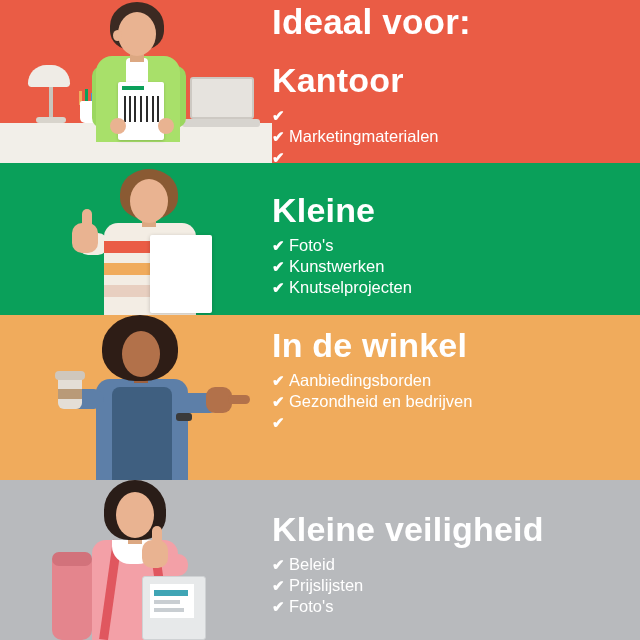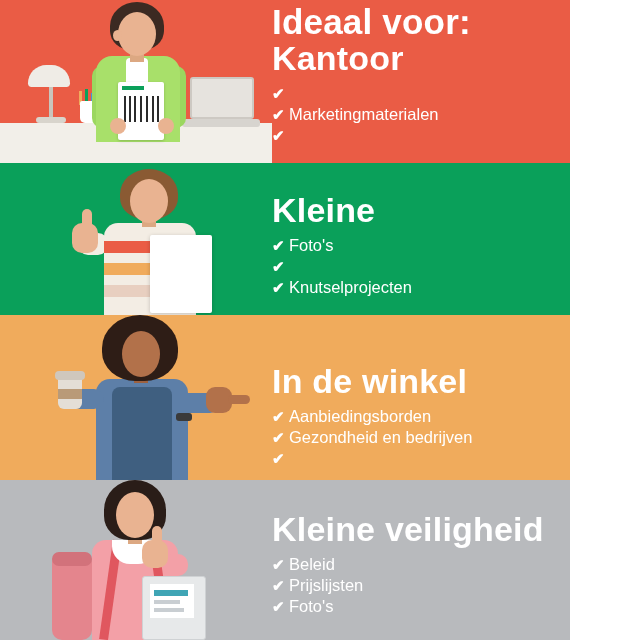--- a/index.html
+++ b/index.html
@@ -8,21 +8,21 @@
   }
   body {
     width: 640px;
     height: 640px;
     overflow: hidden;
     font-family: "Liberation Sans", sans-serif;
     background: #ffffff;
   }
   .poster {
     position: relative;
-    width: 570px;
+    width: 640px;
     height: 640px;
   }
   .band {
     position: relative;
     width: 100%;
     box-sizing: border-box;
     overflow: hidden;
   }
   .band-office   { height: 163px; background: #ea5c45; }
   .band-home     { height: 152px; background: #0aa05a; }
@@ -80,21 +80,21 @@
     font-weight: bold;
     color: #ffffff;
     flex: 0 0 17px;
   }
 
   
   .office-text { padding-top: 4px; }
   .office-list { margin-top: 6px; }
   .home-text   { padding-top: 30px; }
   .home-list   { margin-top: 20px; }
-  .store-text  { padding-top: 49px; }
+  .store-text  { padding-top: 13px; }
   .store-list  { margin-top: 22px; }
   .biz-text    { padding-top: 32px; }
   .biz-list    { margin-top: 22px; }
 
   
   .art {
     position: absolute;
     left: 0;
     top: 0;
     width: 272px;
@@ -223,21 +223,21 @@
           <div class="of-bar" style="left:140px"></div>
         <div class="of-bar" style="left:146px"></div>
           <div class="of-bar" style="left:152px"></div>
         <div class="of-bar" style="left:157px"></div>
         <div class="shape of-handL hand"></div>
         <div class="shape of-handR hand"></div>
       </div>
 
       <div class="text-col office-text">
         <div class="heading">Ideaal voor:</div>
-        <div class="headline-main" style="margin-top:2px">Kantoor</div>
+        <div class="headline-main" style="margin-top:24px">Kantoor</div>
         <ul class="bullets office-list">
           <li>
             <span class="check">✔</span>
           </li>
           <li>
             <span class="check">✔</span>
             <span>Marketingmaterialen</span>
           </li>
           <li>
             <span class="check">✔</span>
@@ -270,20 +270,21 @@
 
       <div class="text-col home-text">
         <div class="headline-main">Kleine</div>
         <ul class="bullets home-list">
           <li>
             <span class="check">✔</span>
             <span>Foto's</span>
           </li>
           <li>
             <span class="check">✔</span>
+            <span>Kunstwerken</span>
           </li>
           <li>
             <span class="check">✔</span>
             <span>Knutselprojecten</span>
           </li>
         </ul>
       </div>
     </div>
   </div>
 

